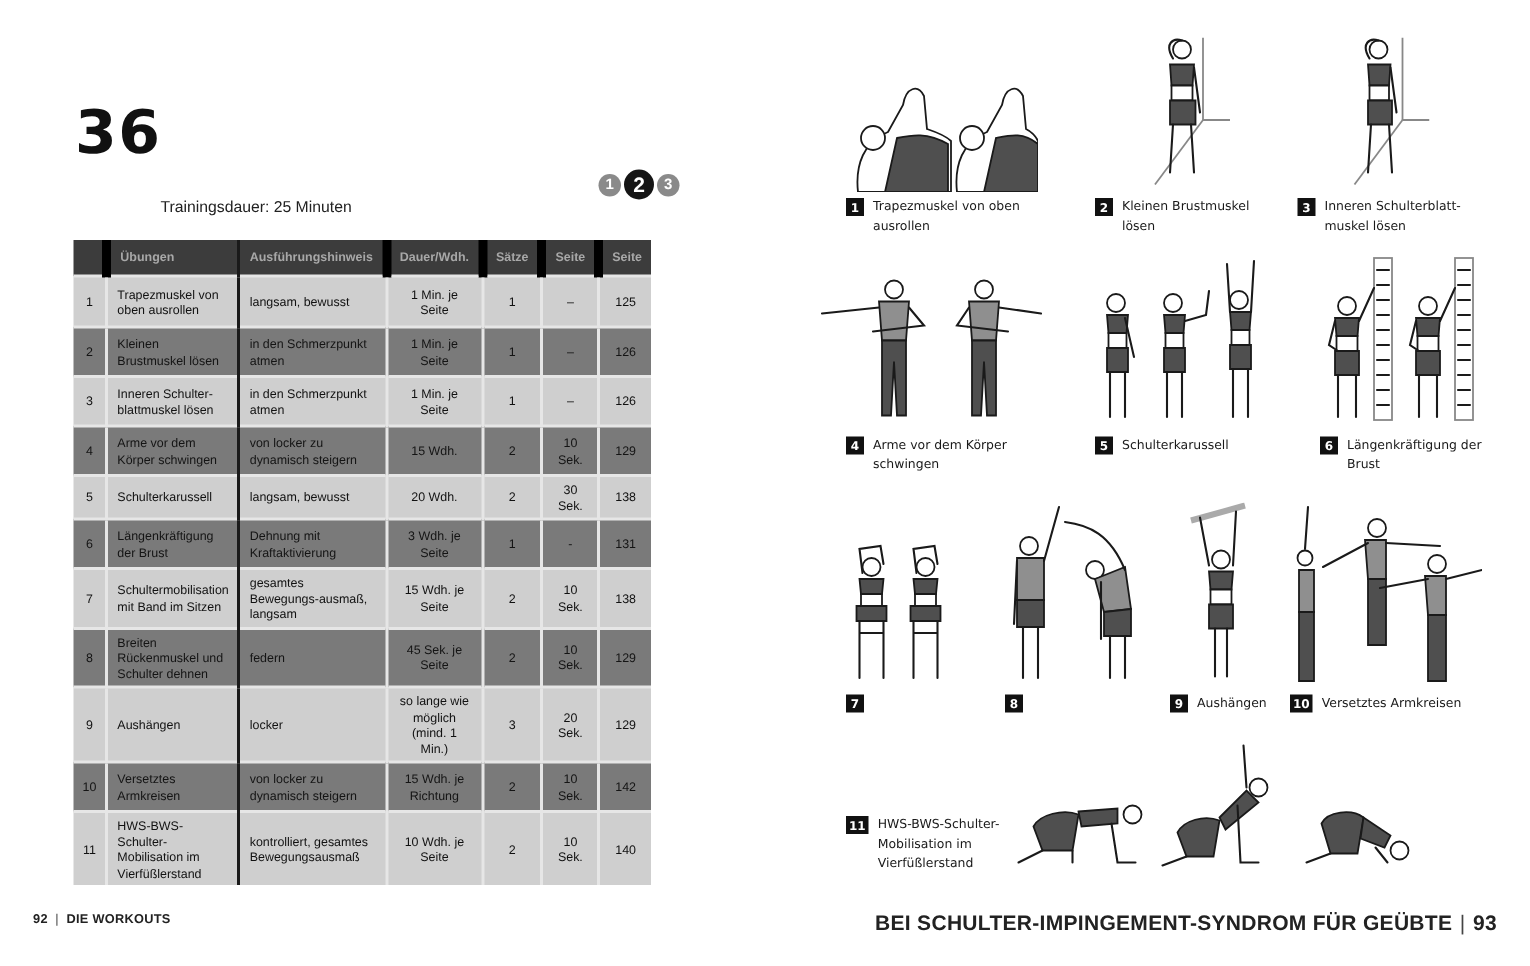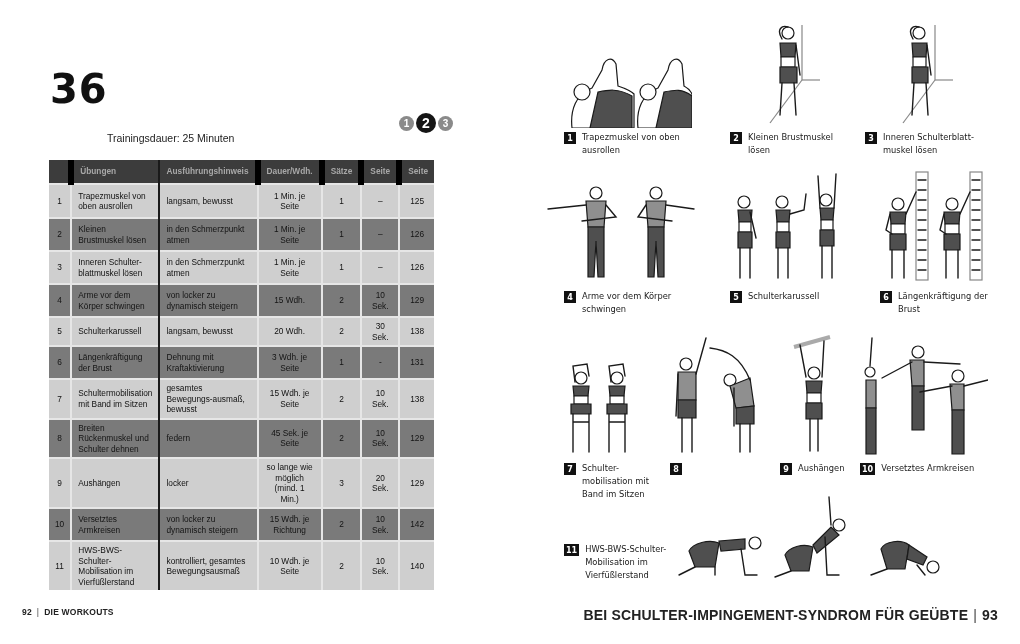--- a/index.html
+++ b/index.html
@@ -121,21 +121,21 @@
           <td class="col-ex">Längenkräftigung der Brust</td>
           <td>Dehnung mit Kraftaktivierung</td>
           <td class="c">3 Wdh. je Seite</td>
           <td class="c">1</td>
           <td class="c">-</td>
           <td class="c">131</td>
         </tr>
         <tr class="light" style="height: 33px;">
           <td class="c">7</td>
           <td class="col-ex">Schultermobilisation mit Band im Sitzen</td>
-          <td>gesamtes Bewegungs-ausmaß, bewusst</td>
+          <td>gesamtes Bewegungs-ausmaß, langsam</td>
           <td class="c">15 Wdh. je Seite</td>
           <td class="c">2</td>
           <td class="c">10 Sek.</td>
           <td class="c">138</td>
         </tr>
         <tr class="dark" style="height: 33px;">
           <td class="c">8</td>
           <td class="col-ex">Breiten Rückenmuskel und Schulter dehnen</td>
           <td>federn</td>
           <td class="c">45 Sek. je Seite</td>
@@ -350,21 +350,20 @@
     <g>
       <circle class="body" cx="100" cy="40" r="6"></circle>
       <path class="mid" d="M92,48 L106,48 L106,74 L94,74 Z"></path>
         <path class="dark" d="M94,74 L106,74 L106,118 L94,118 Z"></path>
       <path class="line" d="M94,50 L62,56 M106,50 L130,44"></path>
     </g>
   </svg>
 
   <div class="caption" style="left:54px;top:462px;width:95px">
     <span class="num">7</span>
-    <span>Schulter-mobilisation mit Band im Sitzen</span>
   </div>
   <div class="caption" style="left:160px;top:462px;width:100px">
     <span class="num">8</span>
   </div>
   <div class="caption" style="left:270px;top:462px;width:80px">
     <span class="num">9</span>
     <span>Aushängen</span>
   </div>
   <div class="caption" style="left:350px;top:462px;width:130px">
     <span class="num">10</span>

